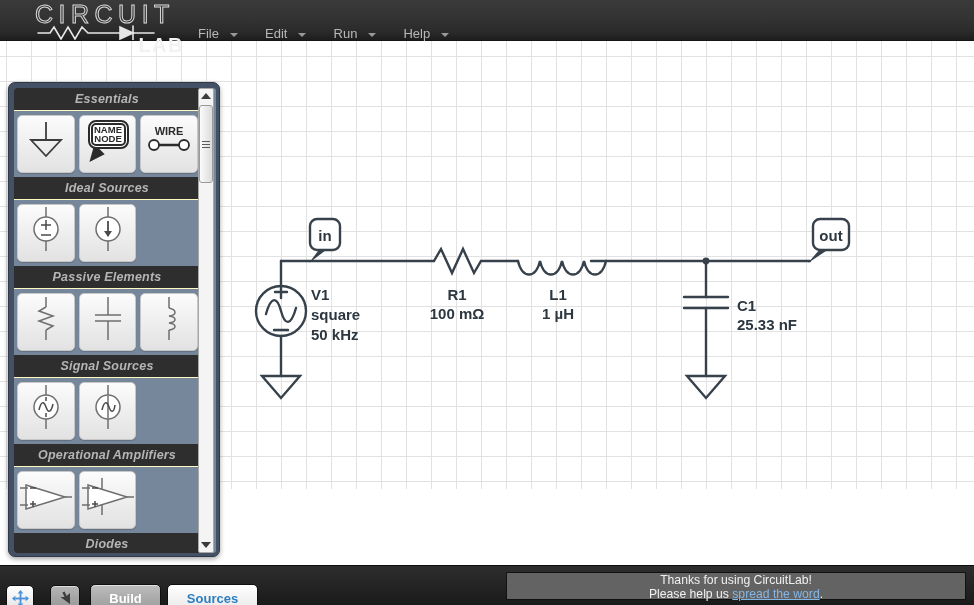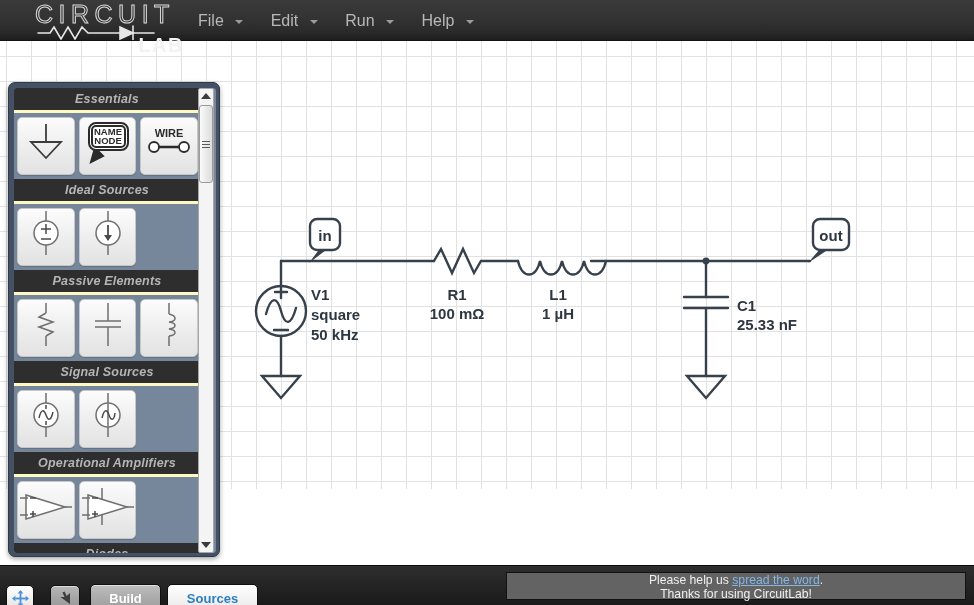--- a/index.html
+++ b/index.html
@@ -34,23 +34,23 @@
   }
   .logo-lab {
     position: absolute; right: 0px; top: 36px;
     font-size: 20px; font-weight: bold; letter-spacing: 1.5px;
     color: #f2f2f2; line-height: 17px;
   }
   .logo-wave { position: absolute; left: 4px; top: 21px; }
 
   #menubar { position: absolute; left: 193px; top: 10px; height: 22px; }
   .menu-item {
-    display: inline-block; color: #b8b8b8; font-size: 16px;
+    display: inline-block; color: #b8b8b8; font-size: 13px;
     padding: 2px 7px 2px 5px; margin-right: 11px; cursor: default;
-    line-height: 17px; position: relative;
+    line-height: 17px; position: relative; margin-top: 13px;
   }
   .menu-caret {
     display: inline-block; margin-left: 7px;
     width: 0; height: 0; vertical-align: middle;
     border-left: 4px solid transparent; border-right: 4px solid transparent;
     border-top: 4px solid #9a9a9a;
   }
 
   
   #canvas {
@@ -80,21 +80,21 @@
     background: #77879b;
     border-radius: 3px;
   }
   #palette-list { position: absolute; left: 0; top: 0; width: 186px; }
   .pal-header {
     background: #2e2e2e;
     color: #b5b5b5;
     font-size: 12.5px; font-weight: bold; font-style: italic;
     text-align: center; padding: 4px 0 4px 0;
     letter-spacing: 0.2px;
-    border-bottom: 3px solid #fef9c3;
+    border-bottom: 1px solid #fef9c3;
   }
   .pal-row { display: flex; padding: 2px 0 2px 1px; }
   .pal-item {
     width: 58px; height: 58px; margin: 2px 2px;
     background: linear-gradient(to bottom, #fcfcfc 0%, #ededed 55%, #e2e2e2 100%);
     border: 1px solid #c7c7c7;
     border-radius: 5px;
     display: flex; align-items: flex-start; justify-content: center;
     cursor: pointer;
     box-shadow: 0 1px 1px rgba(0,0,0,0.18);
@@ -459,18 +459,18 @@
     </div>
     <div class="tool-btn" id="btn-select">
       <svg width="16" height="16" viewBox="0 0 16 16">
         <path d="M3 2 L3 13 L6.3 9.9 L8.5 14.5 L10.6 13.5 L8.4 9 L12.6 9 Z" fill="#3d3d3d" transform="rotate(180 8 8)"></path>
       </svg>
     </div>
     <div class="tool-btn" id="btn-build">Build</div>
     <div class="tool-btn" id="btn-simulate">Sources</div>
 
     <div id="status-box">
+      <div>Thanks for using CircuitLab!</div>
       <div><span>Please help us </span><a href="#">spread the word</a><span>.</span></div>
-      <div>Thanks for using CircuitLab!</div>
     </div>
   </div>
 
 </div>
 
 </body></html>

